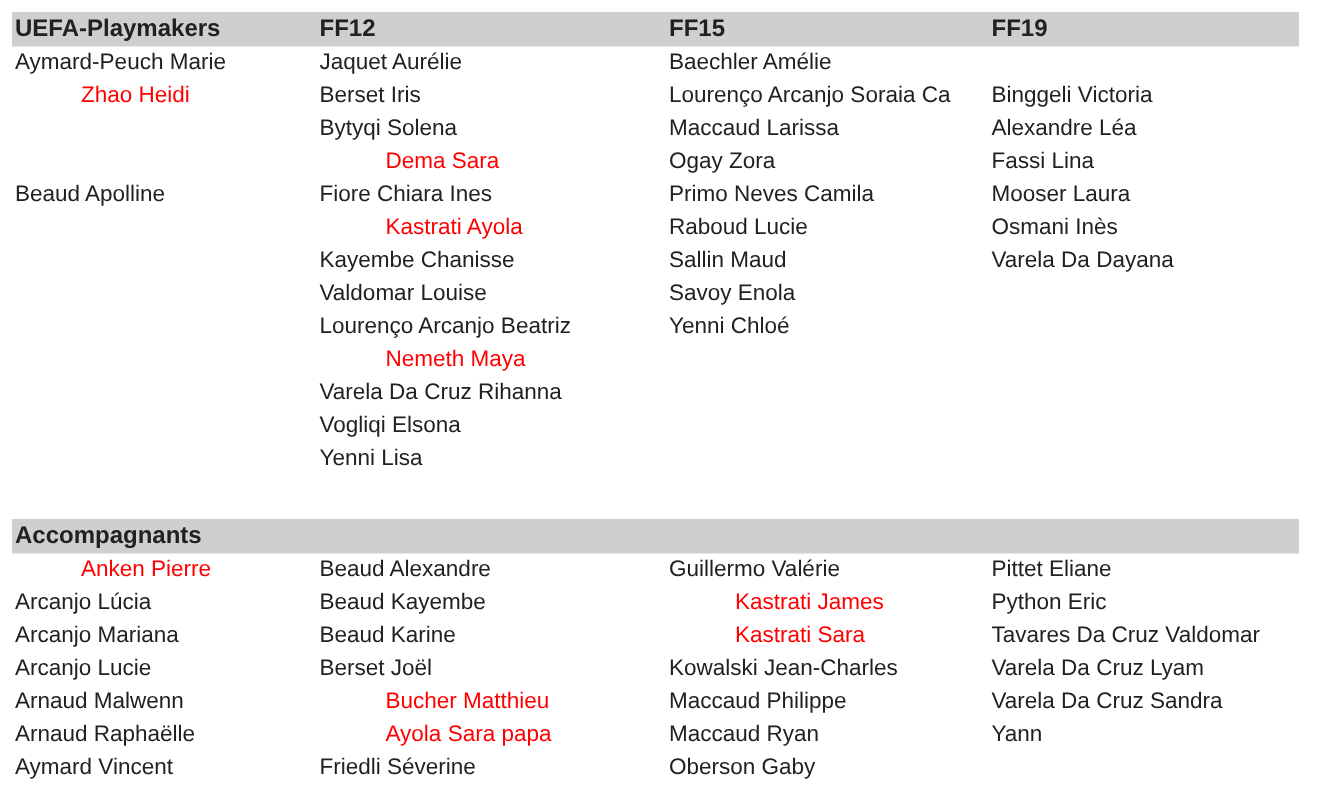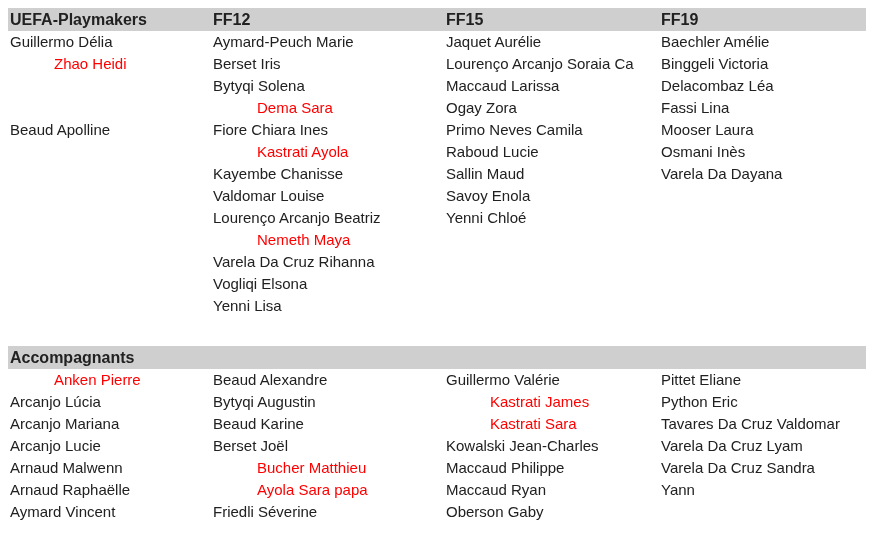--- a/index.html
+++ b/index.html
@@ -47,36 +47,35 @@
 
   <div class="section first">
     <div class="bar grid">
       <div class="cell">UEFA-Playmakers</div>
       <div class="cell">FF12</div>
       <div class="cell">FF15</div>
       <div class="cell">FF19</div>
     </div>
     <div class="rows">
         <div class="row grid">
-          <div class="cell">Guillermo Délia</div>
           <div class="cell">Aymard-Peuch Marie</div>
           <div class="cell">Jaquet Aurélie</div>
           <div class="cell">Baechler Amélie</div>
         </div>
         <div class="row grid">
           <div class="cell red">Zhao Heidi</div>
           <div class="cell">Berset Iris</div>
           <div class="cell">Lourenço Arcanjo Soraia Ca</div>
           <div class="cell">Binggeli Victoria</div>
         </div>
         <div class="row grid">
           <div class="cell"></div>
           <div class="cell">Bytyqi Solena</div>
           <div class="cell">Maccaud Larissa</div>
-          <div class="cell">Delacombaz Léa</div>
+          <div class="cell">Alexandre Léa</div>
         </div>
         <div class="row grid">
           <div class="cell"></div>
           <div class="cell red">Dema Sara</div>
           <div class="cell">Ogay Zora</div>
           <div class="cell">Fassi Lina</div>
         </div>
         <div class="row grid">
           <div class="cell">Beaud Apolline</div>
           <div class="cell">Fiore Chiara Ines</div>
@@ -140,21 +139,21 @@
     </div>
     <div class="rows">
         <div class="row grid">
           <div class="cell red">Anken Pierre</div>
           <div class="cell">Beaud Alexandre</div>
           <div class="cell">Guillermo Valérie</div>
           <div class="cell">Pittet Eliane</div>
         </div>
         <div class="row grid">
           <div class="cell">Arcanjo Lúcia</div>
-          <div class="cell">Bytyqi Augustin</div>
+          <div class="cell">Beaud Kayembe</div>
           <div class="cell red">Kastrati James</div>
           <div class="cell">Python Eric</div>
         </div>
         <div class="row grid">
           <div class="cell">Arcanjo Mariana</div>
           <div class="cell">Beaud Karine</div>
           <div class="cell red">Kastrati Sara</div>
           <div class="cell">Tavares Da Cruz Valdomar</div>
         </div>
         <div class="row grid">

